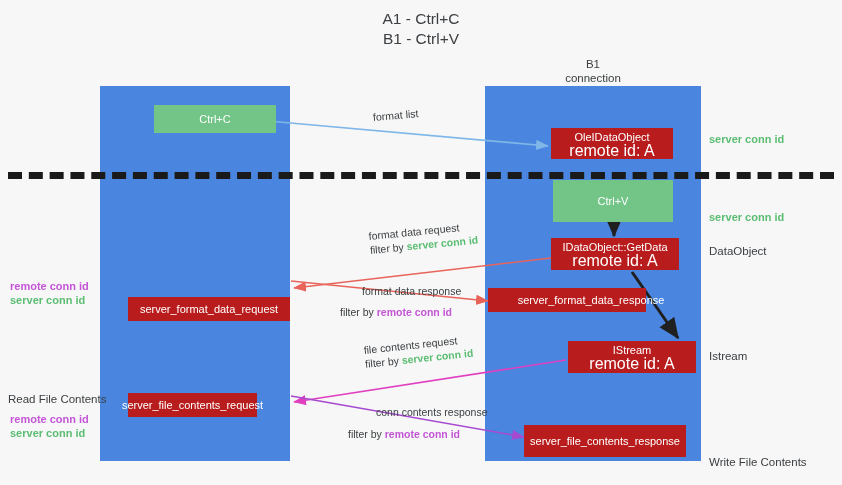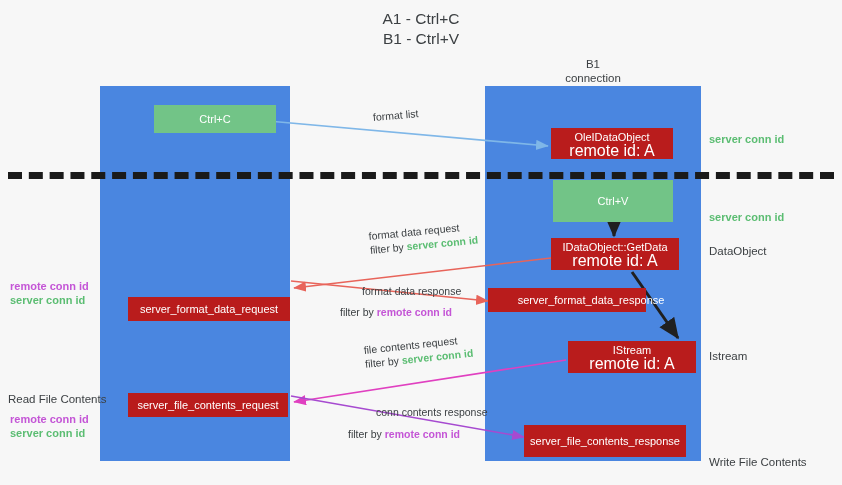--- a/index.html
+++ b/index.html
@@ -130,21 +130,21 @@
   </div>
 
   <div class="abs box orange" style="left:128px;top:277px;width:162px;height:24px;margin-top:20px;">
     <div>server_format_data_request</div>
   </div>
 
   <div class="abs box orange" style="left:488px;top:288px;width:158px;height:24px;padding-left:48px;">
     <div>server_format_data_response</div>
   </div>
 
-  <div class="abs box orange" style="left:128px;top:393px;width:160px;height:24px;">
+  <div class="abs box orange" style="left:128px;top:393px;width:129px;height:24px;">
     <div>server_file_contents_request</div>
   </div>
 
   <div class="abs box orange" style="left:524px;top:425px;width:162px;height:32px;">
     <div>server_file_contents_response</div>
   </div>
 
   <div class="abs edgelab" style="left:373px;top:110px;transform:rotate(-5deg);transform-origin:left center;">
     <span>format list</span>
   </div>

